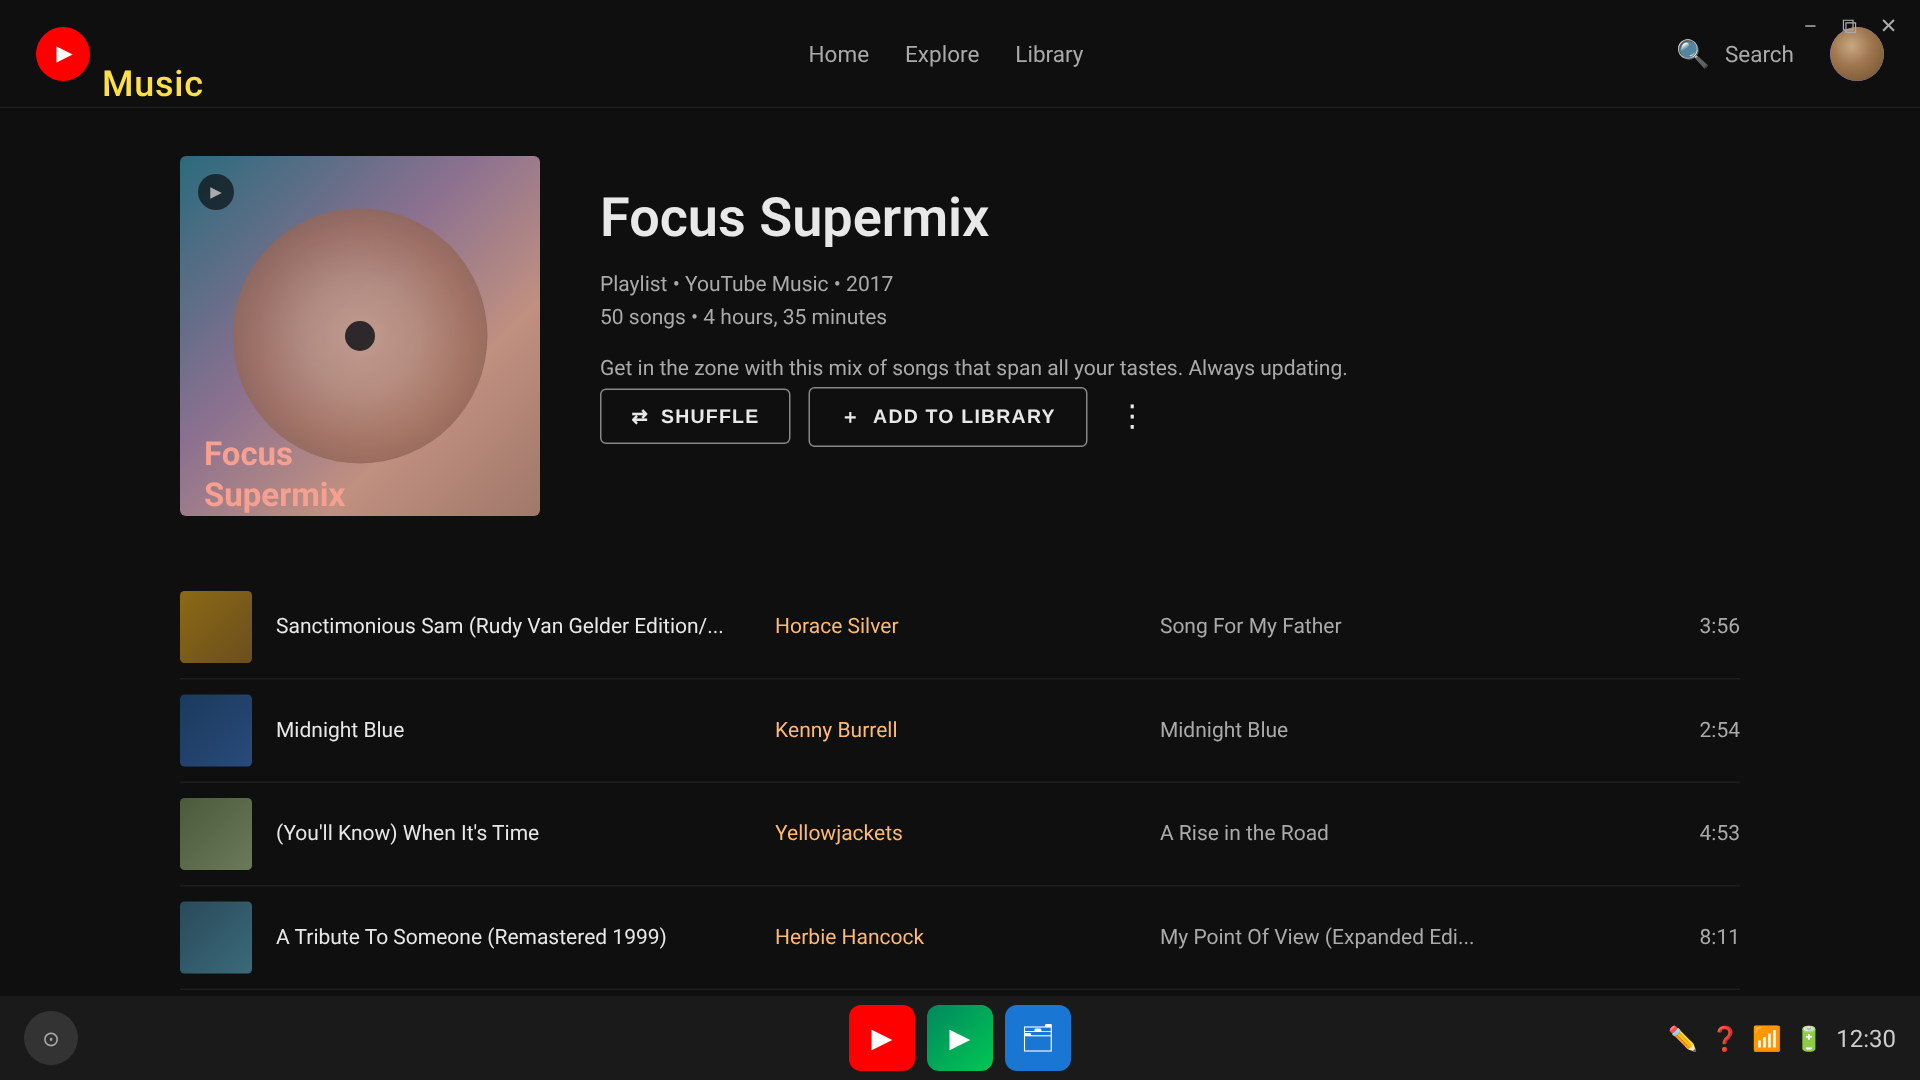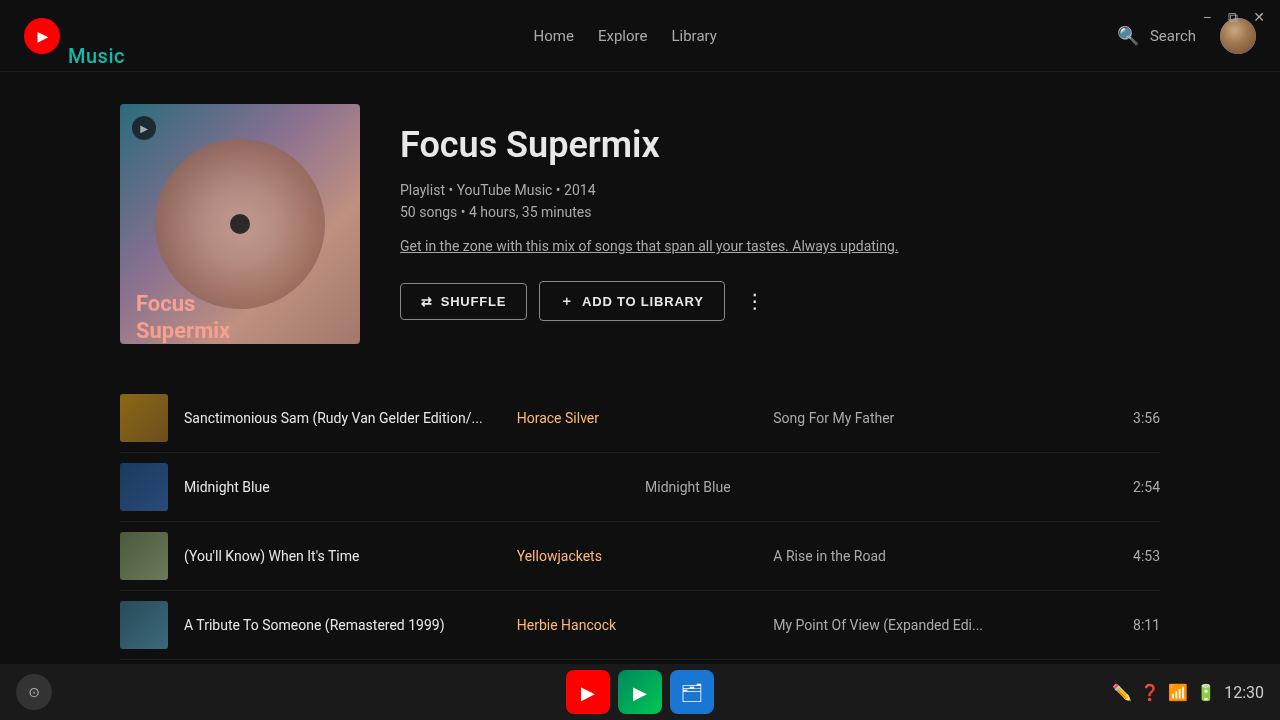--- a/index.html
+++ b/index.html
@@ -55,22 +55,22 @@
       display: flex; align-items: center; justify-content: center;
       flex-shrink: 0;
     }
     .logo-icon::after {
       content: '▶';
       color: white;
       font-size: 14px;
       margin-left: 2px;
     }
     .logo-text {
-      color: #14b8a6;
-      font-size: 20px;
+      color: #fde047;
+      font-size: 24px;
       font-weight: 500;
       letter-spacing: 0.5px;
       margin-top: 40px;
     }
     .nav {
       display: flex;
       align-items: center;
       gap: 24px;
       flex: 1;
       justify-content: center;
@@ -185,24 +185,22 @@
     }
     .hero-meta {
       color: #aaa;
       font-size: 14px;
       margin-bottom: 6px;
     }
     .hero-description {
       color: #aaa;
       font-size: 14px;
       margin-top: 16px;
-      margin-bottom: 24px;
       max-width: 500px;
       line-height: 1.5;
-      text-decoration: underline;
     }
     .hero-actions {
       display: flex;
       align-items: center;
       gap: 12px;
     }
     .btn-shuffle {
       display: flex;
       align-items: center;
       gap: 8px;
@@ -393,21 +391,21 @@
     <div class="playlist-art">
       <div class="playlist-art-disc"></div>
       <div class="playlist-art-icon">▶</div>
       <div class="playlist-art-title">
         <span>Focus</span><br>
         <span>Supermix</span>
       </div>
     </div>
     <div class="hero-info">
       <div class="hero-title">Focus Supermix</div>
-      <div class="hero-meta">Playlist • YouTube Music • 2014</div>
+      <div class="hero-meta">Playlist • YouTube Music • 2017</div>
       <div class="hero-meta">50 songs • 4 hours, 35 minutes</div>
       <div class="hero-description">Get in the zone with this mix of songs that span all your tastes. Always updating.</div>
       <div class="hero-actions">
         <button class="btn-shuffle">
           <span>⇄</span>
           <span>SHUFFLE</span>
         </button>
         <button class="btn-add-library">
           <span>＋</span>
           <span>ADD TO LIBRARY</span>
@@ -421,20 +419,21 @@
   <div class="song-row">
     <div class="song-thumb thumb-1"></div>
     <div class="song-title">Sanctimonious Sam (Rudy Van Gelder Edition/...</div>
     <div class="song-artist">Horace Silver</div>
     <div class="song-album">Song For My Father</div>
     <div class="song-duration">3:56</div>
   </div>
       <div class="song-row">
     <div class="song-thumb thumb-2"></div>
     <div class="song-title">Midnight Blue</div>
+    <div class="song-artist">Kenny Burrell</div>
     <div class="song-album">Midnight Blue</div>
     <div class="song-duration">2:54</div>
   </div>
       <div class="song-row">
     <div class="song-thumb thumb-3"></div>
     <div class="song-title">(You'll Know) When It's Time</div>
     <div class="song-artist">Yellowjackets</div>
     <div class="song-album">A Rise in the Road</div>
     <div class="song-duration">4:53</div>
   </div>

